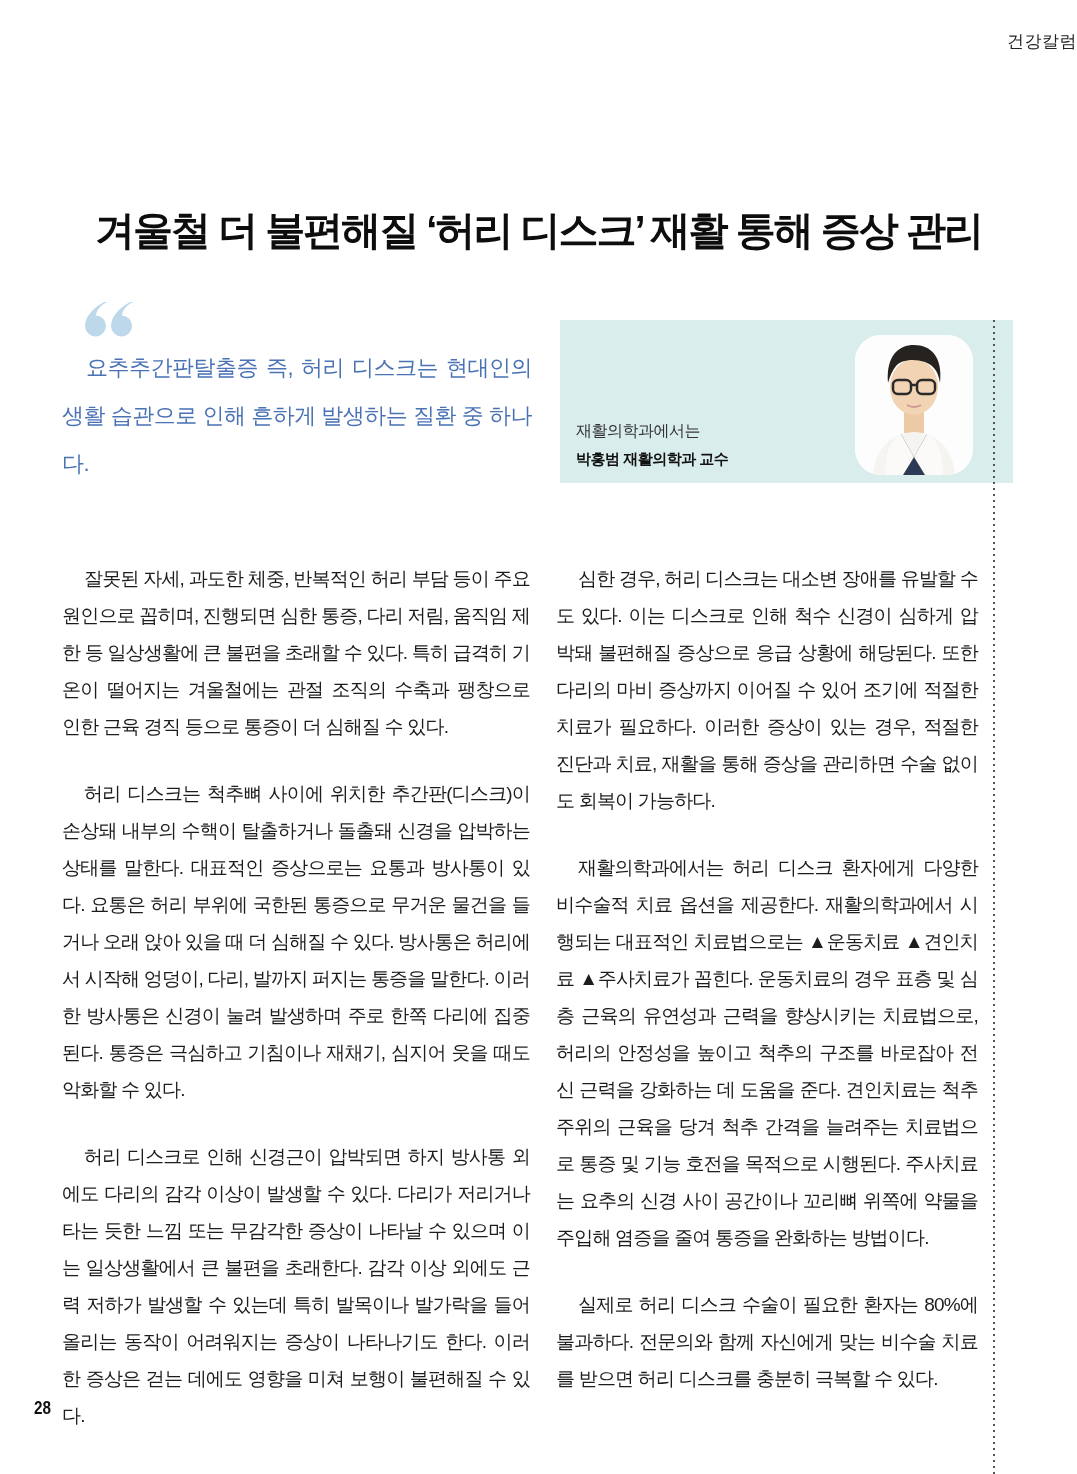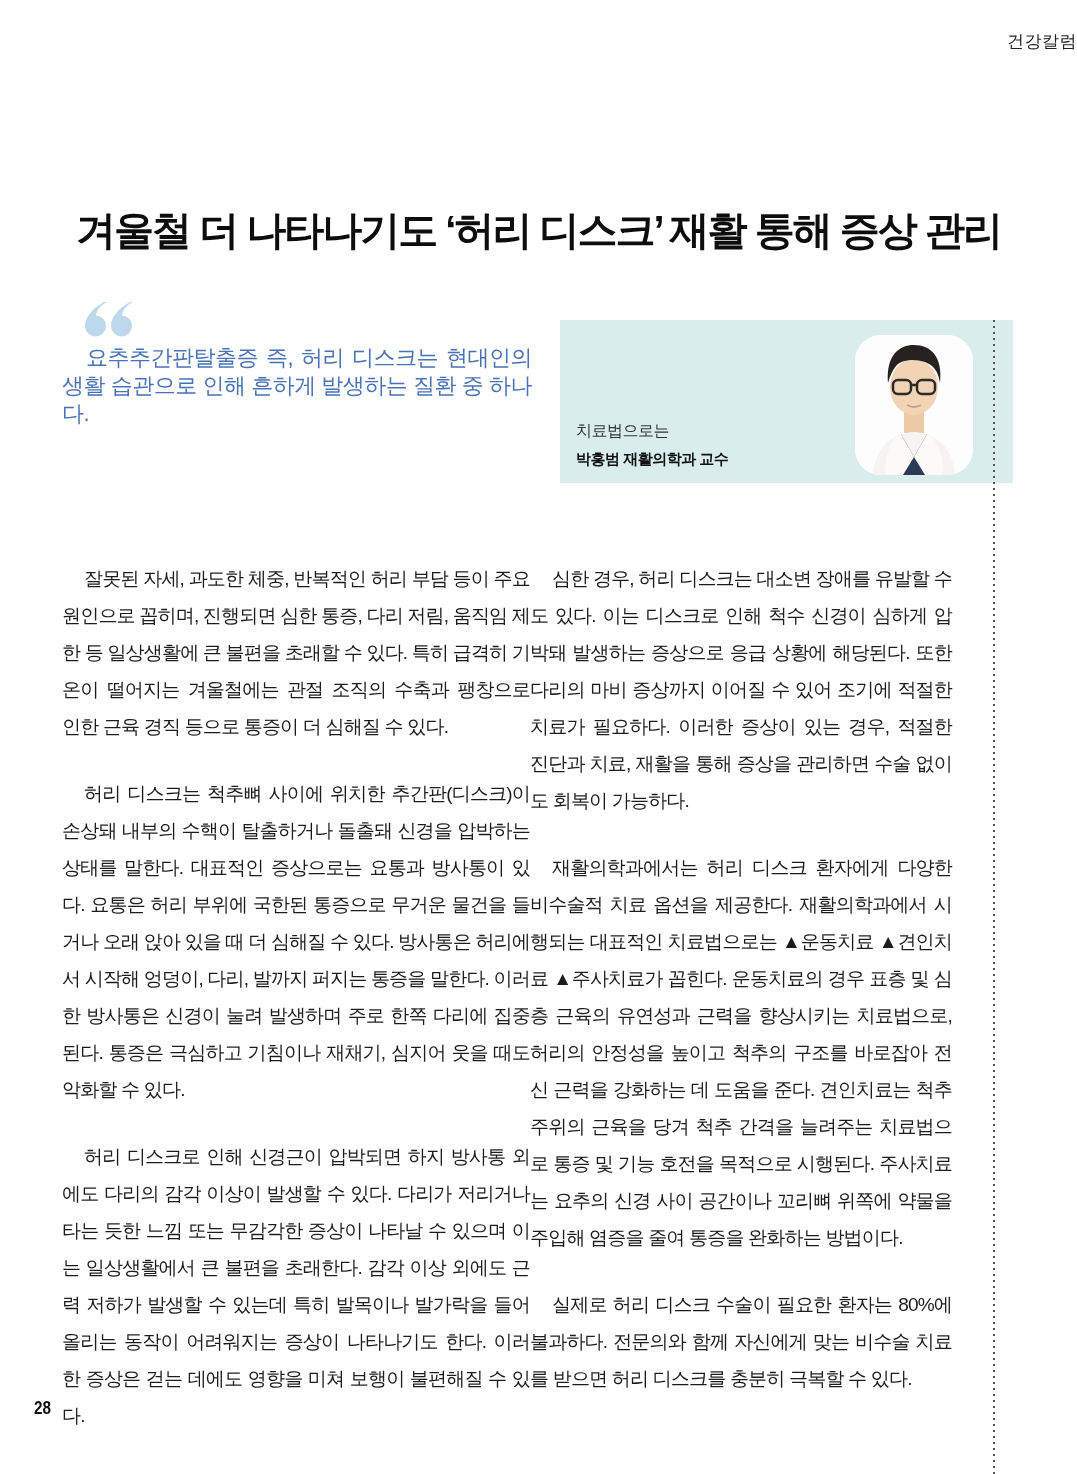--- a/index.html
+++ b/index.html
@@ -20,21 +20,21 @@
     position:absolute;top:176px;left:0;width:1077px;
     text-align:center;font-size:40px;font-weight:700;
     letter-spacing:-2px;color:#0d0d0d;white-space:nowrap;
   }
   .quote-area{
     position:absolute;left:62px;top:300px;width:470px;
   }
   .quote-mark{display:block;margin-left:20px;margin-bottom:6px;}
   .quote-text{
     margin:0;
-    font-size:22px;line-height:28px;letter-spacing:-0.5px;
+    font-size:22px;line-height:48px;letter-spacing:-0.5px;
     color:#4a72b5;text-indent:24px;text-align:justify;
   }
   .author-card{
     position:absolute;left:560px;top:320px;width:453px;height:163px;
     background:#d9edec;
   }
   .author-photo{
     position:absolute;left:295px;top:15px;width:118px;height:140px;
     background:#fdfdfd;border-radius:26px;overflow:hidden;
   }
@@ -46,21 +46,21 @@
   }
   .author-name{
     font-size:15px;font-weight:700;color:#111111;margin:0;letter-spacing:-0.5px;
   }
   .dotted-divider{
     position:absolute;left:993px;top:320px;width:2px;height:1154px;
     background-image:repeating-linear-gradient(to bottom,#555 0px,#555 2px,transparent 2px,transparent 6px);
   }
   .body-columns{
     position:absolute;left:62px;top:560px;width:916px;
-    display:flex;
+    display:flex;gap:26px;
   }
   .col{display:block;}
   .col-left{width:468px;}
   .col-right{width:422px;}
   .body-p{
     margin:0 0 30px 0;
     font-size:19px;line-height:37px;letter-spacing:-0.8px;
     text-align:justify;text-indent:22px;color:#1c1c1c;
   }
   .page-number{
@@ -69,21 +69,21 @@
     transform:scaleX(0.85);transform-origin:left center;
   }
 </style>
 </head>
 <body>
 
 <div class="page">
 
   <div class="header-label">건강칼럼</div>
 
-  <h1 class="article-title">겨울철 더 나타나기도 ‘허리 디스크’ 재활 통해 증상 관리</h1>
+  <h1 class="article-title">겨울철 더 불편해질 ‘허리 디스크’ 재활 통해 증상 관리</h1>
 
   <div class="quote-area">
     <svg class="quote-mark" width="54" height="38" viewBox="0 0 54 38" aria-hidden="true">
       <path d="M22 2 C11 8 3 17 3 26 a10.5 10.5 0 1 0 11 -10.5 c0.5 -6 5 -10.5 11 -13.5 z" fill="#bcd8ea"></path>
       <path d="M48 2 C37 8 29 17 29 26 a10.5 10.5 0 1 0 11 -10.5 c0.5 -6 5 -10.5 11 -13.5 z" fill="#bcd8ea"></path>
     </svg>
     <p class="quote-text">요추추간판탈출증 즉, 허리 디스크는 현대인의 생활 습관으로 인해 흔하게 발생하는 질환 중 하나다.</p>
   </div>
 
   <div class="author-card">
@@ -97,35 +97,35 @@
         <path d="M72 99 L59 122 L70 140 L88 140 C88 118 82 104 72 99 Z" fill="#fbfaf8"></path>
         <ellipse cx="59" cy="52" rx="24" ry="28" fill="#f2d3b3"></ellipse>
         <path d="M33 48 C31 20 44 10 59 10 C76 10 88 22 85 48 C83 34 77 30 70 27 C59 23 45 25 41 31 C37 36 35 41 33 48 Z" fill="#26221f"></path>
         <rect x="38" y="45" width="18" height="14" rx="5" fill="none" stroke="#2a2a2a" stroke-width="2.5"></rect>
         <rect x="62" y="45" width="18" height="14" rx="5" fill="none" stroke="#2a2a2a" stroke-width="2.5"></rect>
         <line x1="56" y1="50" x2="62" y2="50" stroke="#2a2a2a" stroke-width="2.5"></line>
         <path d="M52 70 q7 4 14 0" stroke="#c99" stroke-width="2" fill="none"></path>
       </svg>
     </div>
     <div class="author-info">
-      <p class="hospital">치료법으로는</p>
+      <p class="hospital">재활의학과에서는</p>
       <p class="author-name">박홍범 재활의학과 교수</p>
     </div>
   </div>
 
   <div class="dotted-divider"></div>
 
   <div class="body-columns">
     <div class="col col-left">
       <p class="body-p">잘못된 자세, 과도한 체중, 반복적인 허리 부담 등이 주요 원인으로 꼽히며, 진행되면 심한 통증, 다리 저림, 움직임 제한 등 일상생활에 큰 불편을 초래할 수 있다. 특히 급격히 기온이 떨어지는 겨울철에는 관절 조직의 수축과 팽창으로 인한 근육 경직 등으로 통증이 더 심해질 수 있다.</p>
       <p class="body-p">허리 디스크는 척추뼈 사이에 위치한 추간판(디스크)이 손상돼 내부의 수핵이 탈출하거나 돌출돼 신경을 압박하는 상태를 말한다. 대표적인 증상으로는 요통과 방사통이 있다. 요통은 허리 부위에 국한된 통증으로 무거운 물건을 들거나 오래 앉아 있을 때 더 심해질 수 있다. 방사통은 허리에서 시작해 엉덩이, 다리, 발까지 퍼지는 통증을 말한다. 이러한 방사통은 신경이 눌려 발생하며 주로 한쪽 다리에 집중된다. 통증은 극심하고 기침이나 재채기, 심지어 웃을 때도 악화할 수 있다.</p>
       <p class="body-p">허리 디스크로 인해 신경근이 압박되면 하지 방사통 외에도 다리의 감각 이상이 발생할 수 있다. 다리가 저리거나 타는 듯한 느낌 또는 무감각한 증상이 나타날 수 있으며 이는 일상생활에서 큰 불편을 초래한다. 감각 이상 외에도 근력 저하가 발생할 수 있는데 특히 발목이나 발가락을 들어 올리는 동작이 어려워지는 증상이 나타나기도 한다. 이러한 증상은 걷는 데에도 영향을 미쳐 보행이 불편해질 수 있다.</p>
     </div>
     <div class="col col-right">
-      <p class="body-p">심한 경우, 허리 디스크는 대소변 장애를 유발할 수도 있다. 이는 디스크로 인해 척수 신경이 심하게 압박돼 발생하는 증상으로 응급 상황에 해당된다. 또한 다리의 마비 증상까지 이어질 수 있어 조기에 적절한 치료가 필요하다. 이러한 증상이 있는 경우, 적절한 진단과 치료, 재활을 통해 증상을 관리하면 수술 없이도 회복이 가능하다.</p>
+      <p class="body-p">심한 경우, 허리 디스크는 대소변 장애를 유발할 수도 있다. 이는 디스크로 인해 척수 신경이 심하게 압박돼 불편해질 증상으로 응급 상황에 해당된다. 또한 다리의 마비 증상까지 이어질 수 있어 조기에 적절한 치료가 필요하다. 이러한 증상이 있는 경우, 적절한 진단과 치료, 재활을 통해 증상을 관리하면 수술 없이도 회복이 가능하다.</p>
       <p class="body-p">재활의학과에서는 허리 디스크 환자에게 다양한 비수술적 치료 옵션을 제공한다. 재활의학과에서 시행되는 대표적인 치료법으로는 ▲운동치료 ▲견인치료 ▲주사치료가 꼽힌다. 운동치료의 경우 표층 및 심층 근육의 유연성과 근력을 향상시키는 치료법으로, 허리의 안정성을 높이고 척추의 구조를 바로잡아 전신 근력을 강화하는 데 도움을 준다. 견인치료는 척추 주위의 근육을 당겨 척추 간격을 늘려주는 치료법으로 통증 및 기능 호전을 목적으로 시행된다. 주사치료는 요추의 신경 사이 공간이나 꼬리뼈 위쪽에 약물을 주입해 염증을 줄여 통증을 완화하는 방법이다.</p>
       <p class="body-p">실제로 허리 디스크 수술이 필요한 환자는 80%에 불과하다. 전문의와 함께 자신에게 맞는 비수술 치료를 받으면 허리 디스크를 충분히 극복할 수 있다.</p>
     </div>
   </div>
 
   <div class="page-number">28</div>
 
 </div>
 
 </body></html>

